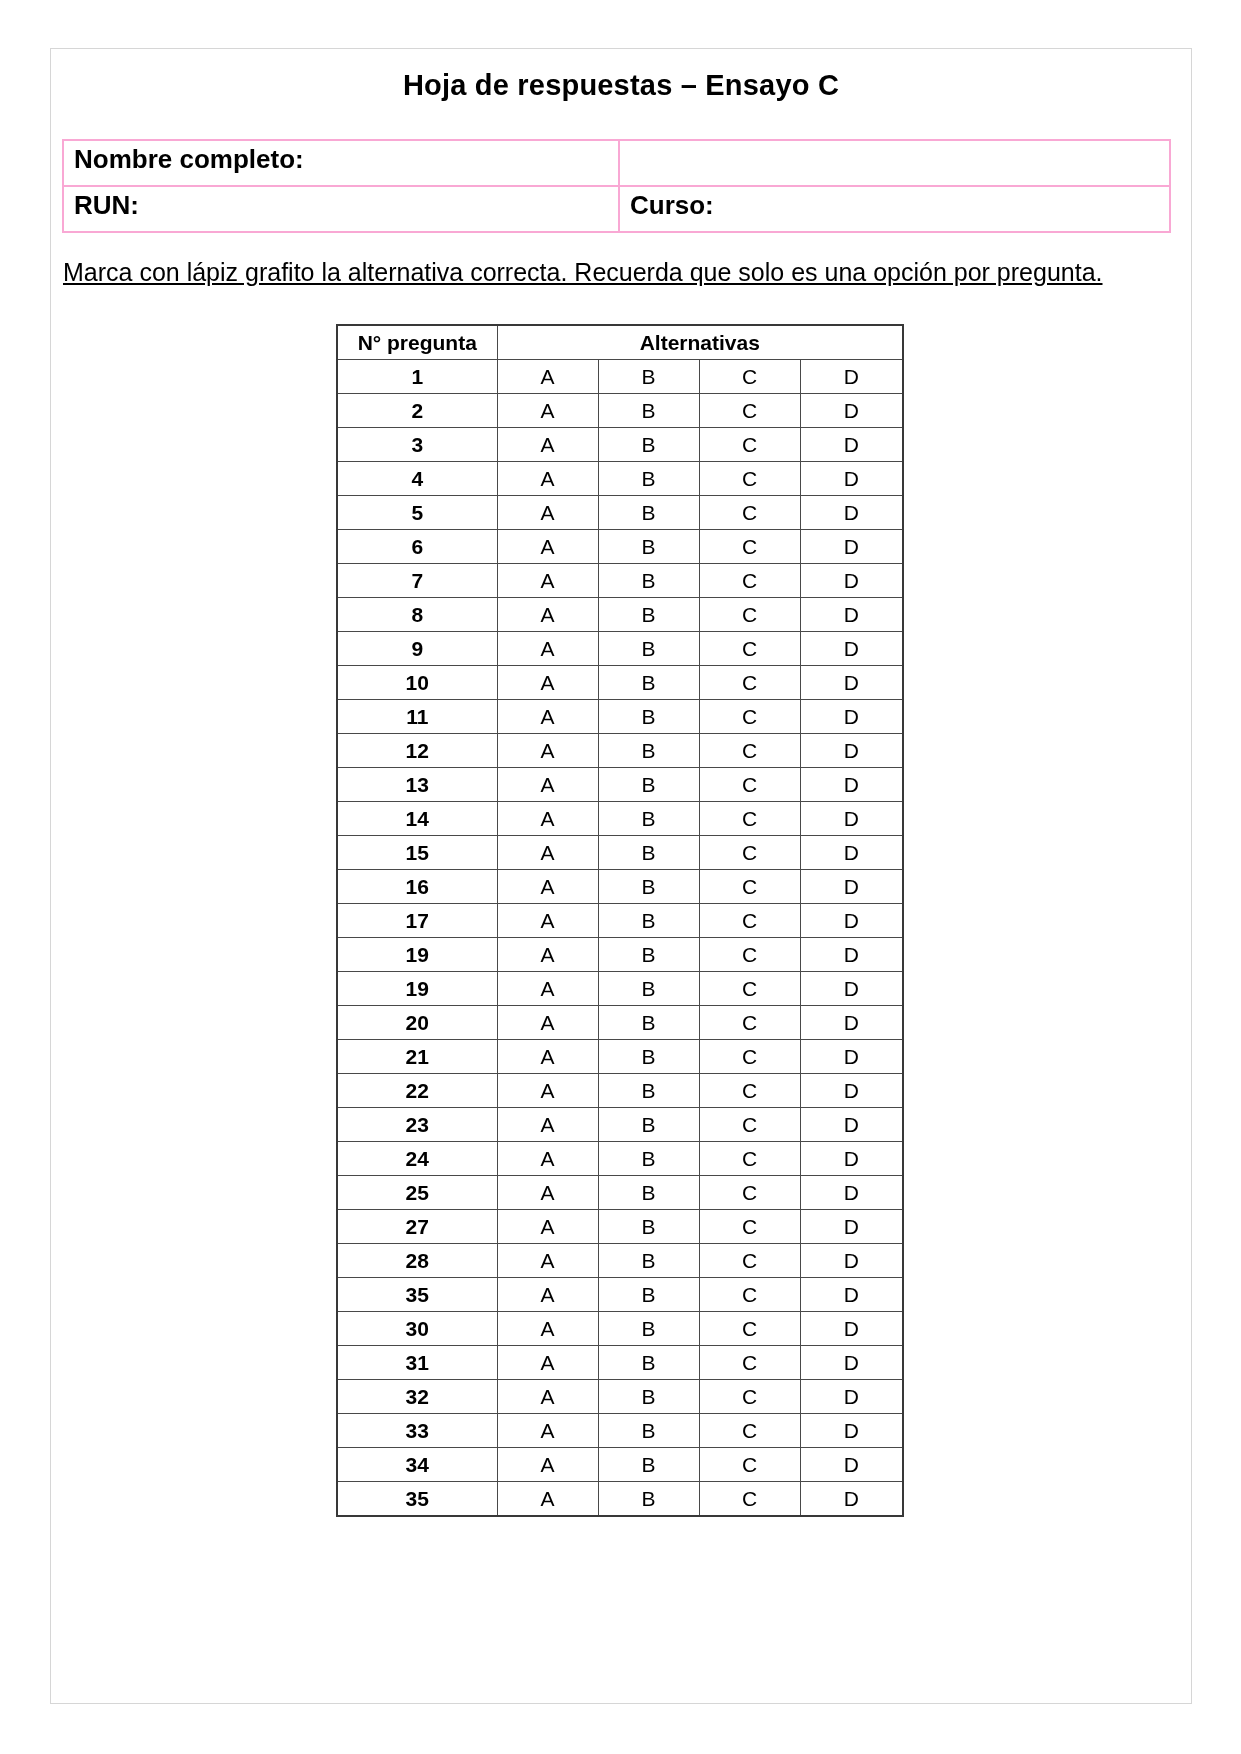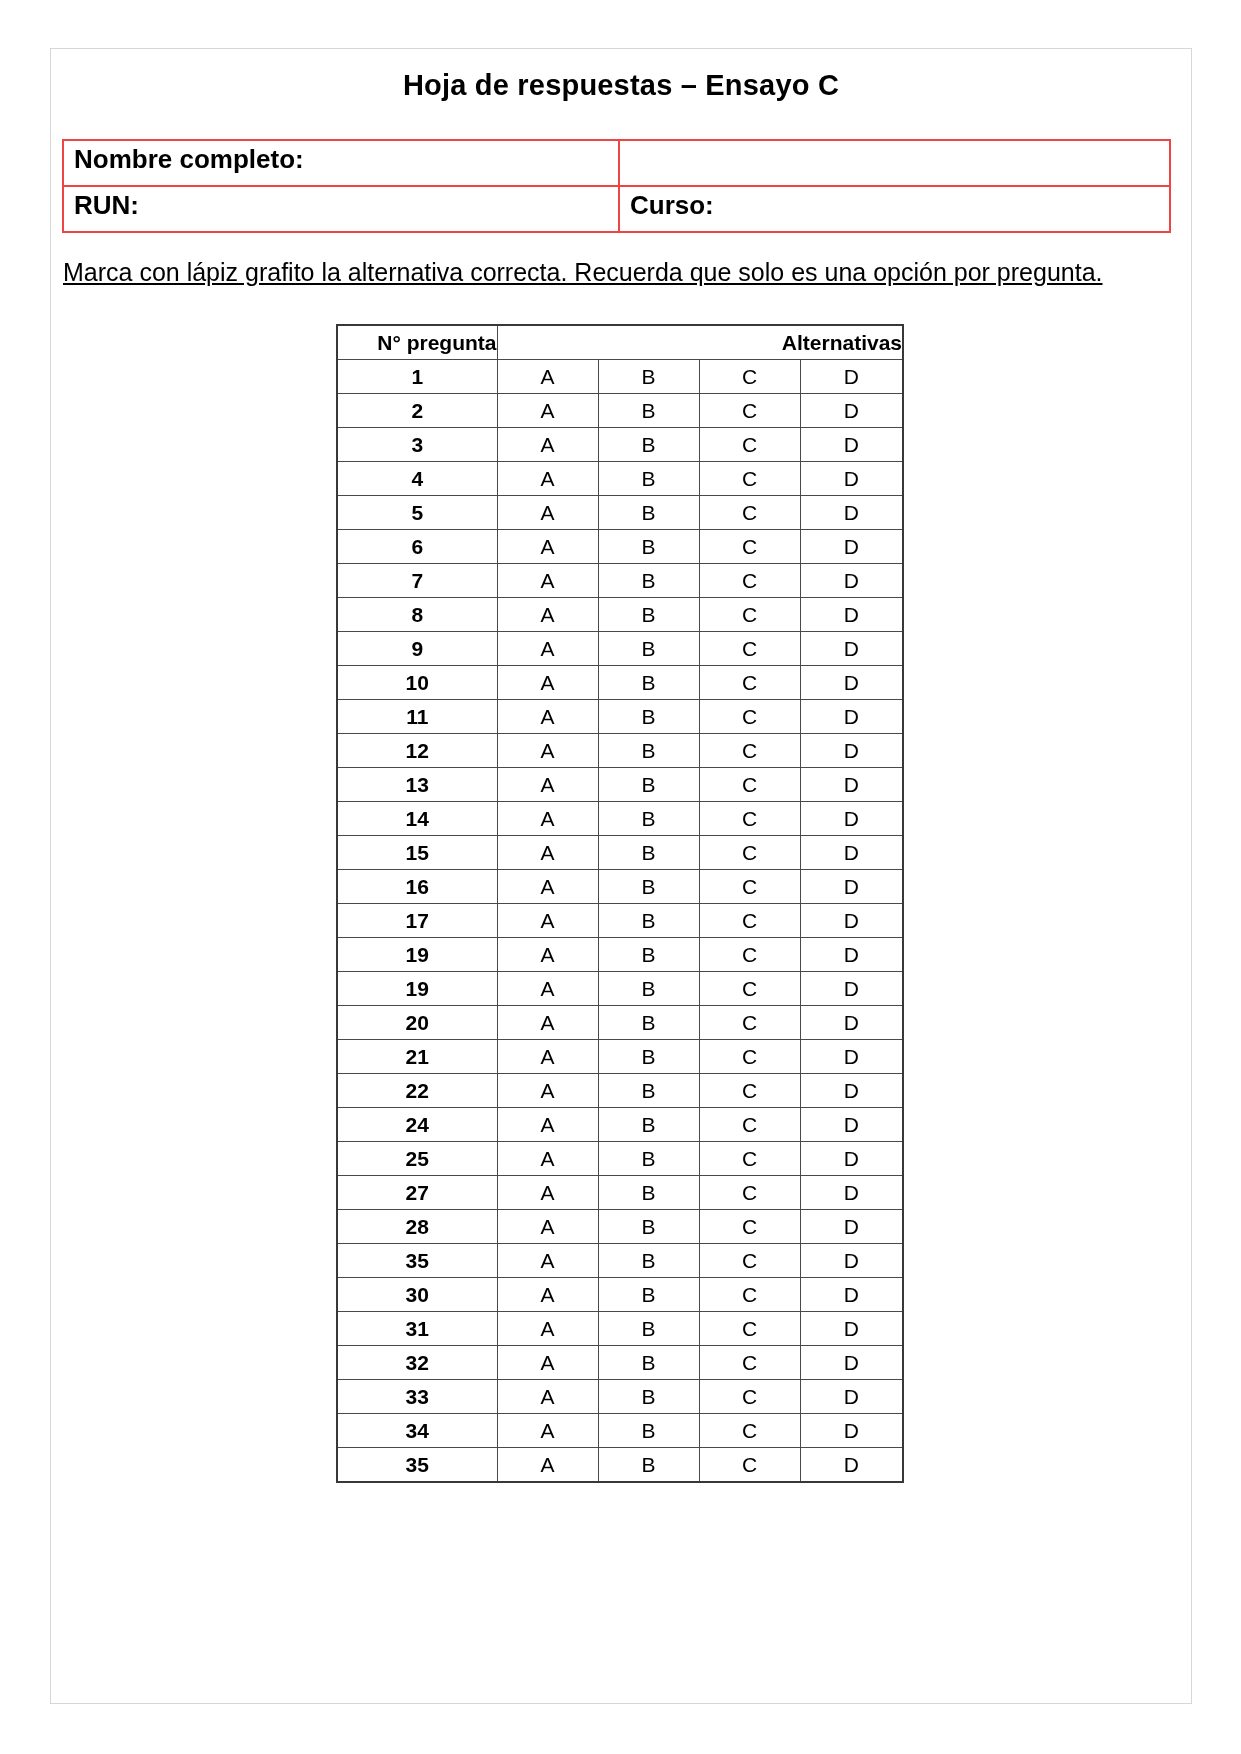--- a/index.html
+++ b/index.html
@@ -40,21 +40,21 @@
   }
   table { border-collapse: collapse; }
   .info-table {
     position: absolute;
     left: 62px;
     top: 139px;
     width: 1107px;
     table-layout: fixed;
   }
   .info-table td {
-    border: 2px solid #ef4444;
+    border: 2px solid #f9a8d4;
     height: 40px;
     vertical-align: top;
     padding: 3px 4px 1px 10px;
     font-size: 26px;
     font-weight: bold;
     line-height: 30px;
     background: #ffffff;
   }
   .instruction {
     position: absolute;
@@ -78,21 +78,21 @@
   .answer-table td {
     border: 1.5px solid #494949;
     height: 33px;
     padding: 0;
     text-align: center;
     vertical-align: middle;
     font-size: 21px;
     line-height: 21px;
     background: #ffffff;
   }
-  .answer-table th { font-weight: bold; text-align: right; }
+  .answer-table th { font-weight: bold; }
   .answer-table td.qnum { font-weight: bold; }
   .answer-table td.opt { font-weight: normal; }
 </style>
 </head>
 <body>
 
 <div class="canvas">
   <div class="page"></div>
 
   <div class="title">Hoja de respuestas – Ensayo C</div>
@@ -279,20 +279,27 @@
           <td class="opt">D</td>
         </tr>
         <tr>
           <td class="qnum">22</td>
           <td class="opt">A</td>
           <td class="opt">B</td>
           <td class="opt">C</td>
           <td class="opt">D</td>
         </tr>
         <tr>
+          <td class="qnum">23</td>
+          <td class="opt">A</td>
+          <td class="opt">B</td>
+          <td class="opt">C</td>
+          <td class="opt">D</td>
+        </tr>
+        <tr>
           <td class="qnum">24</td>
           <td class="opt">A</td>
           <td class="opt">B</td>
           <td class="opt">C</td>
           <td class="opt">D</td>
         </tr>
         <tr>
           <td class="qnum">25</td>
           <td class="opt">A</td>
           <td class="opt">B</td>

